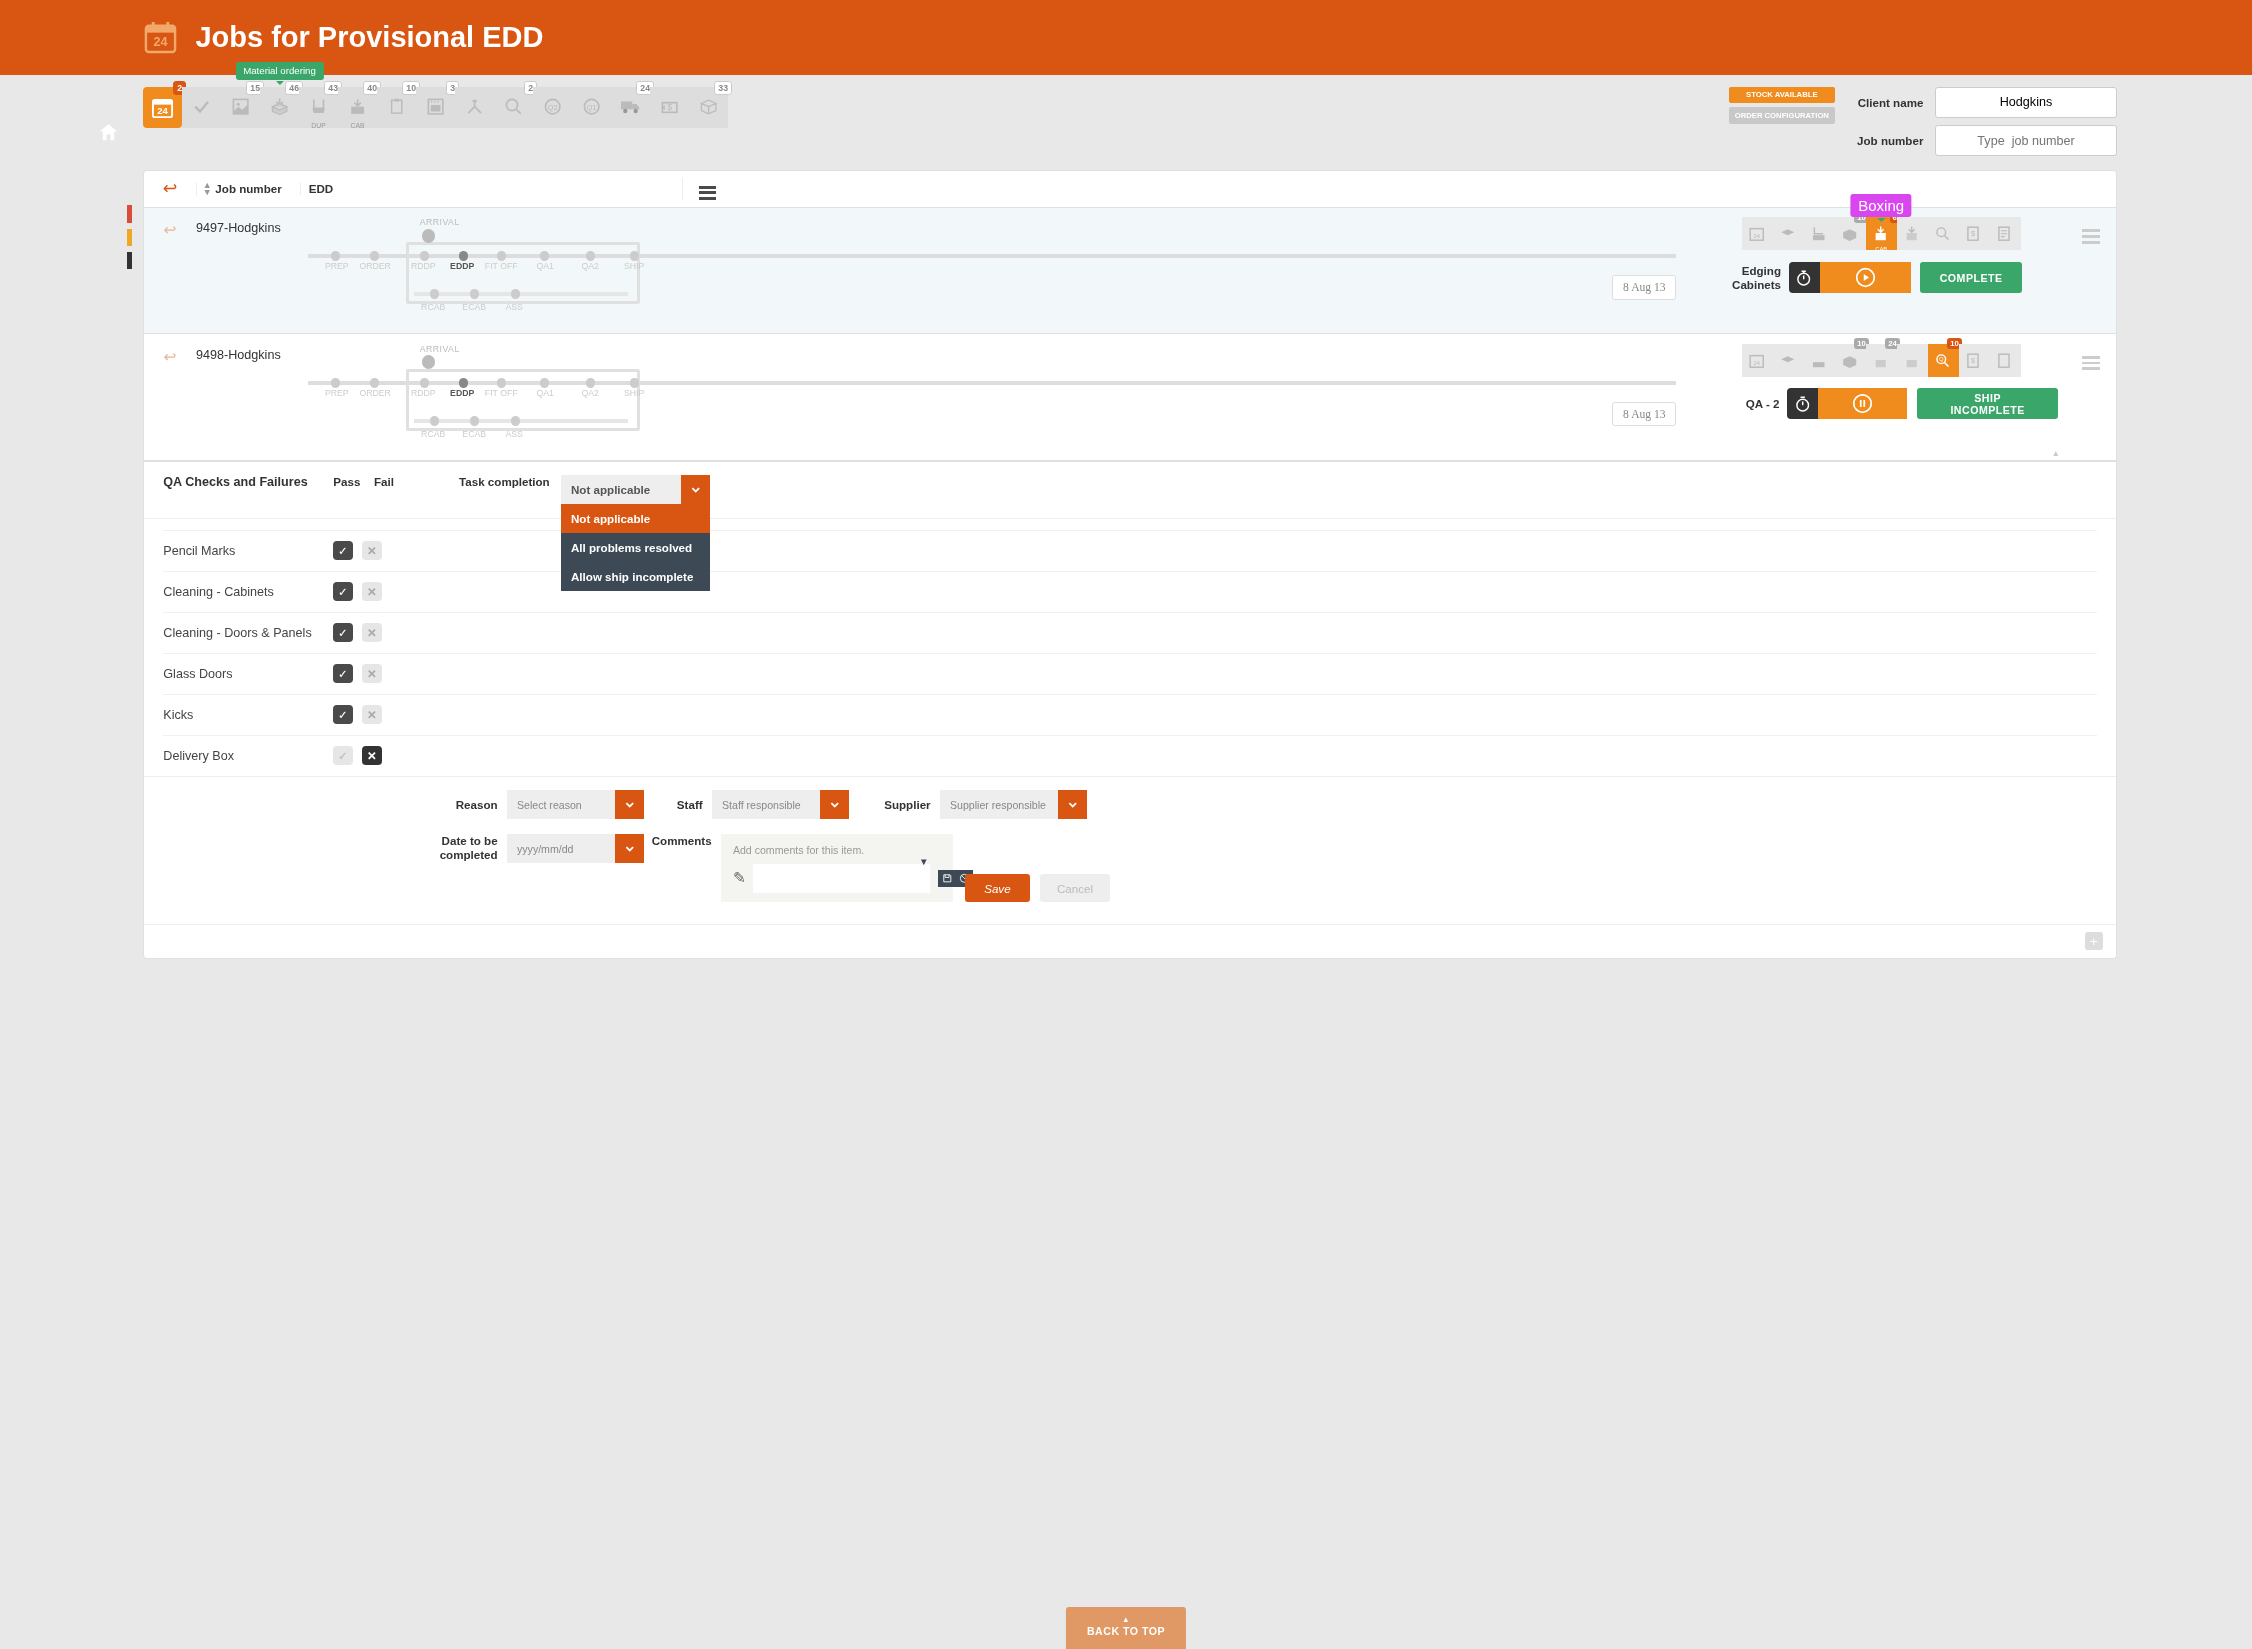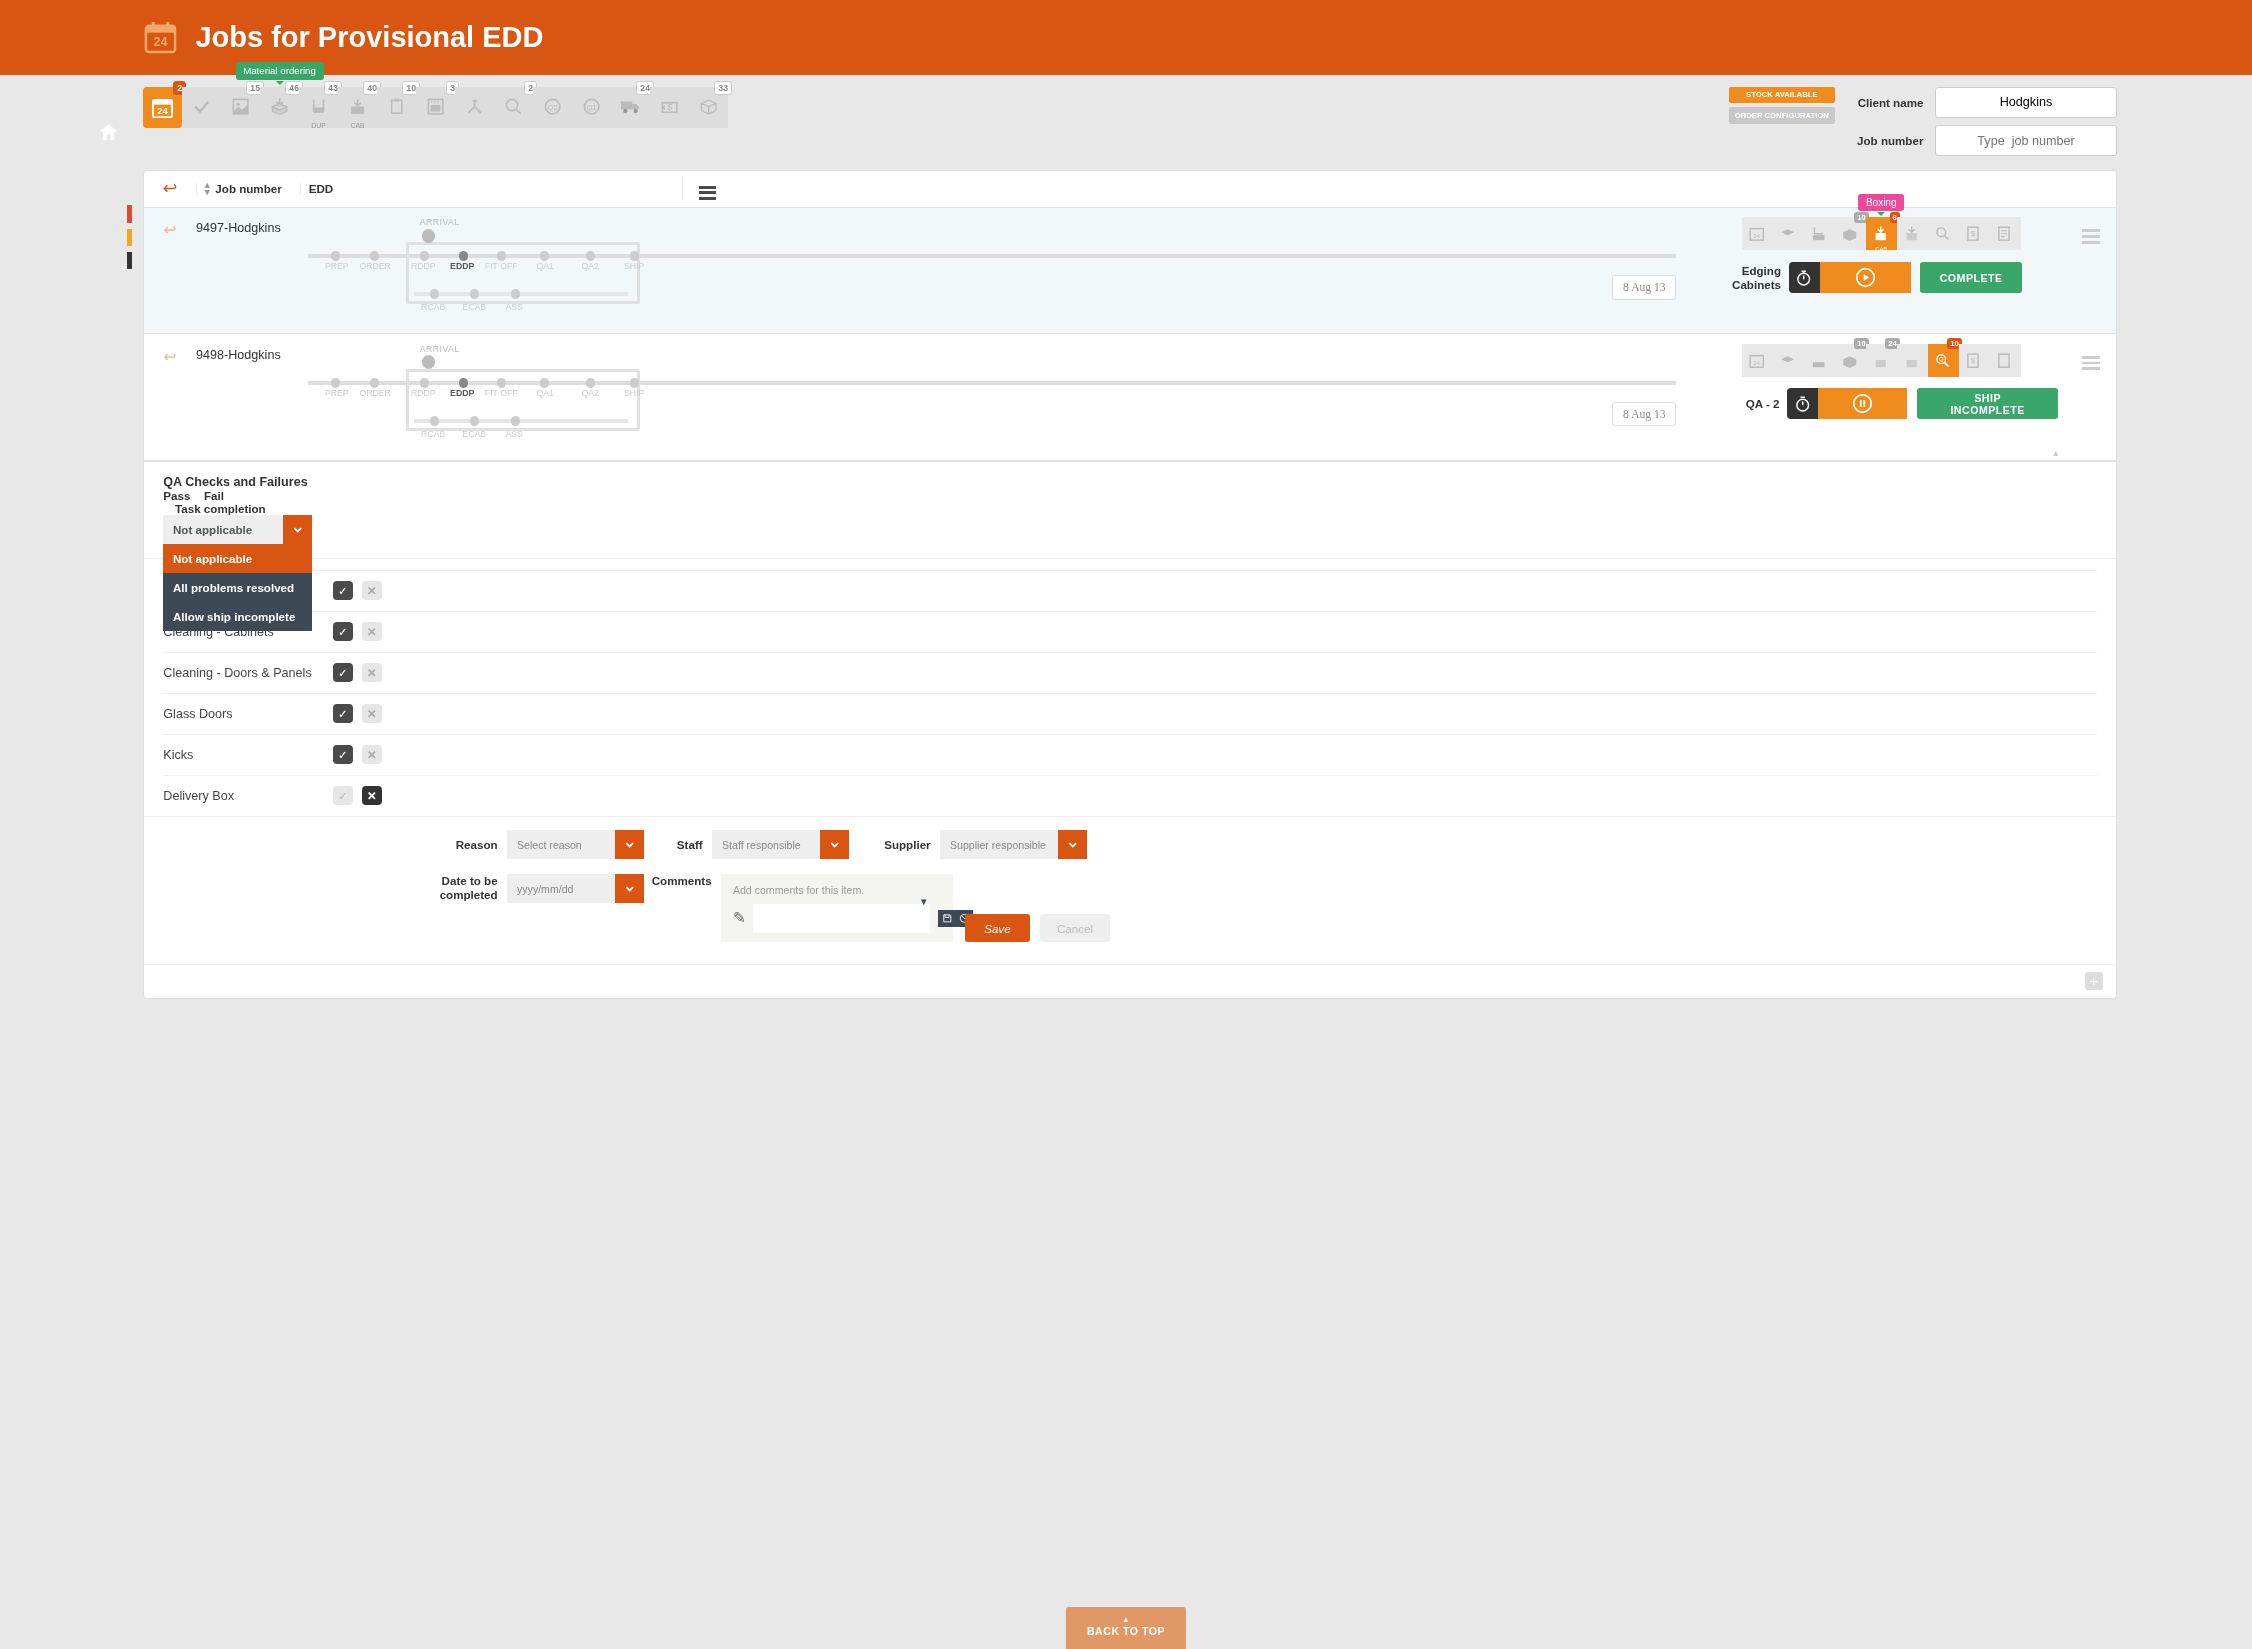--- a/index.html
+++ b/index.html
@@ -76,33 +76,33 @@
 .flow-stage-label.bottom { top: 85px; }
 .flow-date { position: absolute; right: 0; top: 58px; border: 1px solid #ddd; border-radius: 2.9px; padding: 4.8px 9.7px; font-size: 11.6px; color: #888; background: #fff; font-family: Liberation Serif, serif; }
 
 
 .edd-stages { display: flex; gap: 0; margin-left: 50px; position: relative; }
 .edd-stage { position: relative; width: 31px; height: 33px; background: #e8e8e8; display: flex; align-items: center; justify-content: center; color: #bbb; }
 .edd-stage.active { background: #f08b1d; color: #fff; }
 .edd-stage .badge { position: absolute; top: -5.8px; right: -2.9px; background: #d95612; color: #fff; font-size: 7.7px; border-radius: 2.9px; padding: 1px 2.9px; font-weight: 700; }
 .edd-stage .badge.gray { background: #aaa; }
 .edd-stage .sublabel { position: absolute; bottom: -1.9px; left: 0; right: 0; font-size: 5.8px; text-align: center; color: #fff; }
-.edd-tooltip { position: absolute; top: -23px; left: 50%; transform: translateX(-50%); background: #ec4899; color: #fff; font-size: 10px; padding: 2.9px 7.7px; border-radius: 2.9px; z-index: 5; }
+.edd-tooltip { position: absolute; top: -23px; left: 50%; transform: translateX(-50%); background: #d946ef; color: #fff; font-size: 15px; padding: 2.9px 7.7px; border-radius: 2.9px; z-index: 5; }
 .edd-tooltip::after { content: ''; position: absolute; bottom: -4.8px; left: 50%; transform: translateX(-50%); border: 4.8px solid transparent; border-top-color: #3aa66a; border-bottom: none; }
 
 .edd-action { display: flex; align-items: center; margin-top: 11.6px; gap: 0; margin-left: 0; }
 .edd-action-label { font-size: 11.6px; font-weight: 700; text-align: right; width: 97px; line-height: 1.2; padding-right: 7.7px; }
 .timer-btn { width: 31px; height: 31px; background: #333; border-radius: 3.9px 0 0 3.9px; display: flex; align-items: center; justify-content: center; color: #fff; }
 .play-btn { width: 91px; height: 31px; background: #f08b1d; display: flex; align-items: center; justify-content: center; color: #fff; font-size: 17.4px; }
 .complete-btn { height: 31px; background: #3aa66a; color: #fff; border: none; border-radius: 2.9px; padding: 0 19.3px; font-size: 10.6px; font-weight: 700; margin-left: 9.7px; letter-spacing: 0.5px; cursor: pointer; }
 .up-arrow-small { position: absolute; right: 5.8px; bottom: 1.9px; color: #ccc; font-size: 8.7px; }
 
 
 .qa-section { padding: 13.5px 19.3px; border-bottom: 1px solid #eee; }
-.qa-header { display: flex; align-items: flex-start; font-weight: 700; font-size: 12.6px; position: relative; flex-direction: column; }
+.qa-header { display: flex; align-items: flex-start; font-weight: 700; font-size: 12.6px; position: relative; }
 .qa-title { width: 170px; }
 .qa-pass-fail { width: 87px; display: flex; gap: 13.5px; font-size: 11.6px; }
 .qa-task-label { width: 114px; font-size: 11.6px; text-align: right; padding-right: 11.6px; }
 
 .dropdown { display: flex; position: relative; }
 .dropdown-body { width: 120px; height: 29px; background: #eee; display: flex; align-items: center; padding: 0 9.7px; font-size: 11.6px; color: #555; }
 .dropdown-caret { width: 29px; height: 29px; background: #d95612; display: flex; align-items: center; justify-content: center; color: #fff; cursor: pointer; }
 .dropdown-menu { position: absolute; top: 29px; left: 0; width: 149px; background: #3d4a56; z-index: 20; }
 .dropdown-item { height: 29px; display: flex; align-items: center; padding: 0 9.7px; font-size: 11.6px; color: #fff; cursor: pointer; }
 .dropdown-item.selected { background: #d95612; }

